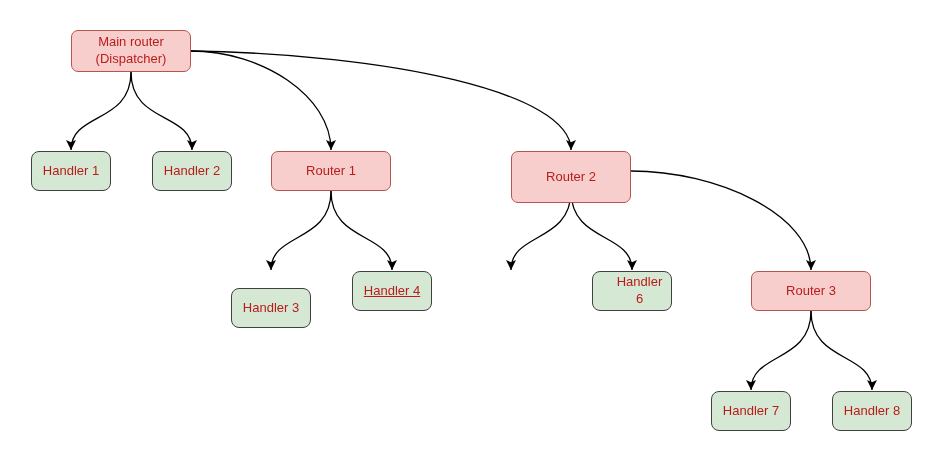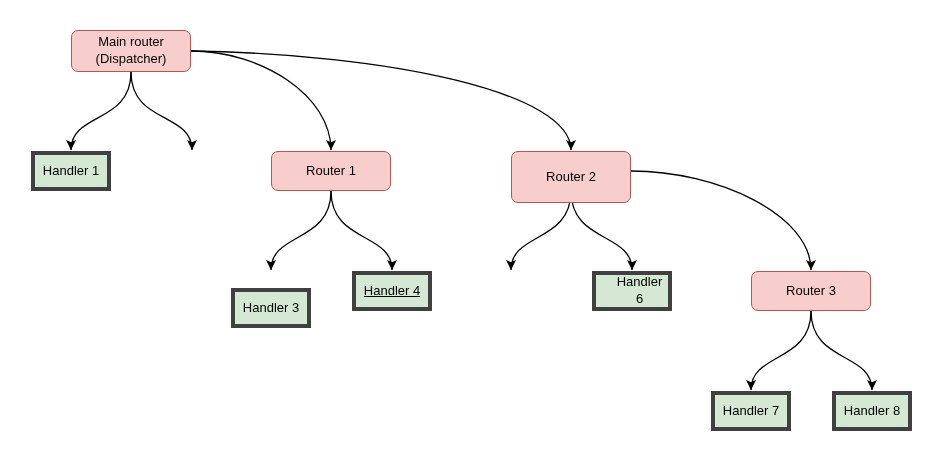--- a/index.html
+++ b/index.html
@@ -29,33 +29,33 @@
   }
   .node {
     position: absolute;
     box-sizing: border-box;
     display: flex;
     align-items: center;
     justify-content: center;
     text-align: center;
     font-size: 13px;
     line-height: 1.3;
-    color: #000000;
+    color: #b91c1c;
     padding: 2px 4px;
     white-space: normal;
   }
   .node.router {
     background: #f8cecc;
     border: 1px solid #b85450;
     border-radius: 7px;
   }
   .node.handler {
     background: #d5e8d4;
-    border: 4px solid #404040;
-    border-radius: 0;
+    border: 1px solid #404040;
+    border-radius: 8px;
   }
 </style>
 </head>
 <body>
 
 <div class="canvas">
 
   <svg class="edges" width="941" height="461" viewBox="0 0 941 461" xmlns="http://www.w3.org/2000/svg">
     <defs>
       <marker id="arrow" viewBox="0 0 12 12" refX="11" refY="6" markerWidth="12" markerHeight="12" orient="auto" markerUnits="userSpaceOnUse">
@@ -72,20 +72,21 @@
     <path class="edge" d="M571,191 C571,243 511,232 511,270" marker-end="url(#arrow)"></path>
     <path class="edge" d="M571,191 C571,243 632,232 632,270" marker-end="url(#arrow)"></path>
     <path class="edge" d="M631,171 C718,171 811,215 811,270" marker-end="url(#arrow)"></path>
     <path class="edge" d="M811,311 C811,363 751,352 751,390" marker-end="url(#arrow)"></path>
     <path class="edge" d="M811,311 C811,363 872,352 872,390" marker-end="url(#arrow)"></path>
   </svg>
 
   <div class="node router" style="left:71px;  top:30px;  width:120px; height:42px;">Main router (Dispatcher)</div>
 
   <div class="node handler" style="left:31px;  top:151px; width:80px;  height:40px;">Handler 1</div>
+  <div class="node handler" style="left:152px; top:151px; width:80px;  height:40px;">Handler 2</div>
 
   <div class="node router" style="left:271px; top:151px; width:120px; height:40px;">Router 1</div>
   <div class="node router" style="left:511px; top:151px; width:120px; height:52px;">Router 2</div>
 
   <div class="node handler" style="left:231px; top:288px; width:80px;  height:40px;">Handler 3</div>
   <div class="node handler" style="left:352px; top:271px; width:80px;  height:40px;text-decoration:underline;">Handler 4</div>
   <div class="node handler" style="left:592px; top:271px; width:80px;  height:40px;padding-left:19px;">Handler 6</div>
 
   <div class="node router" style="left:751px; top:271px; width:120px; height:40px;">Router 3</div>
 

